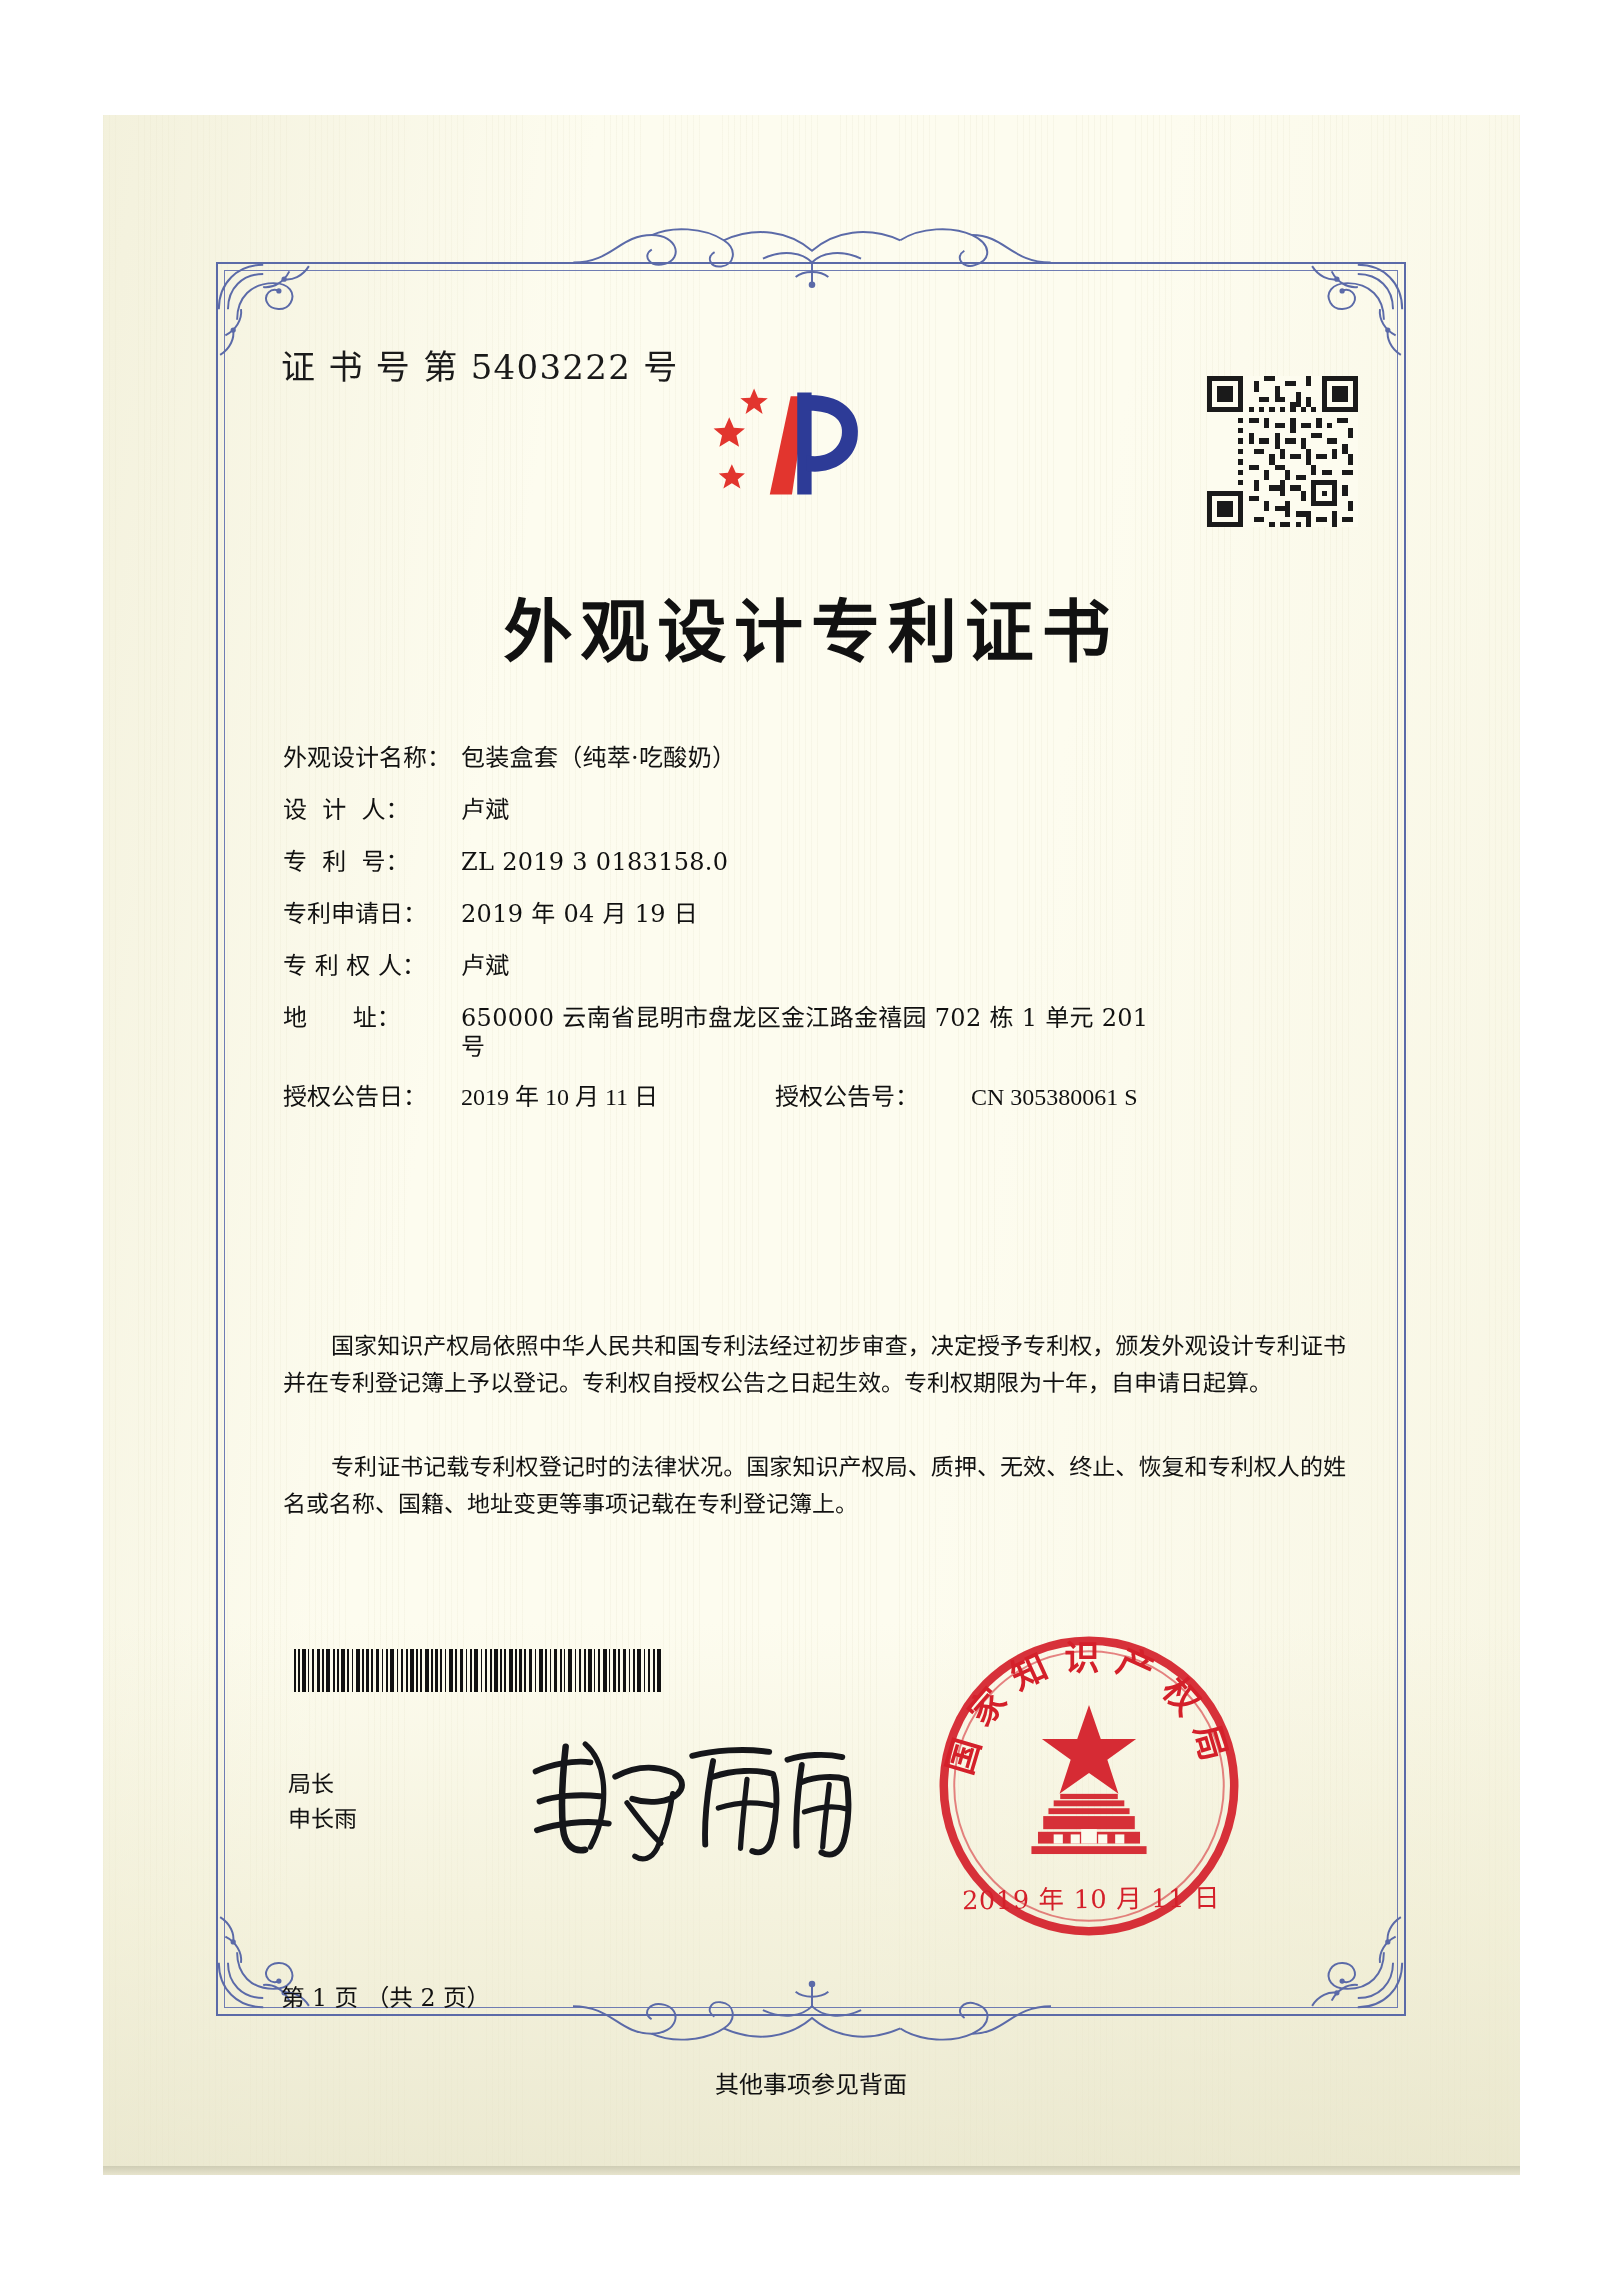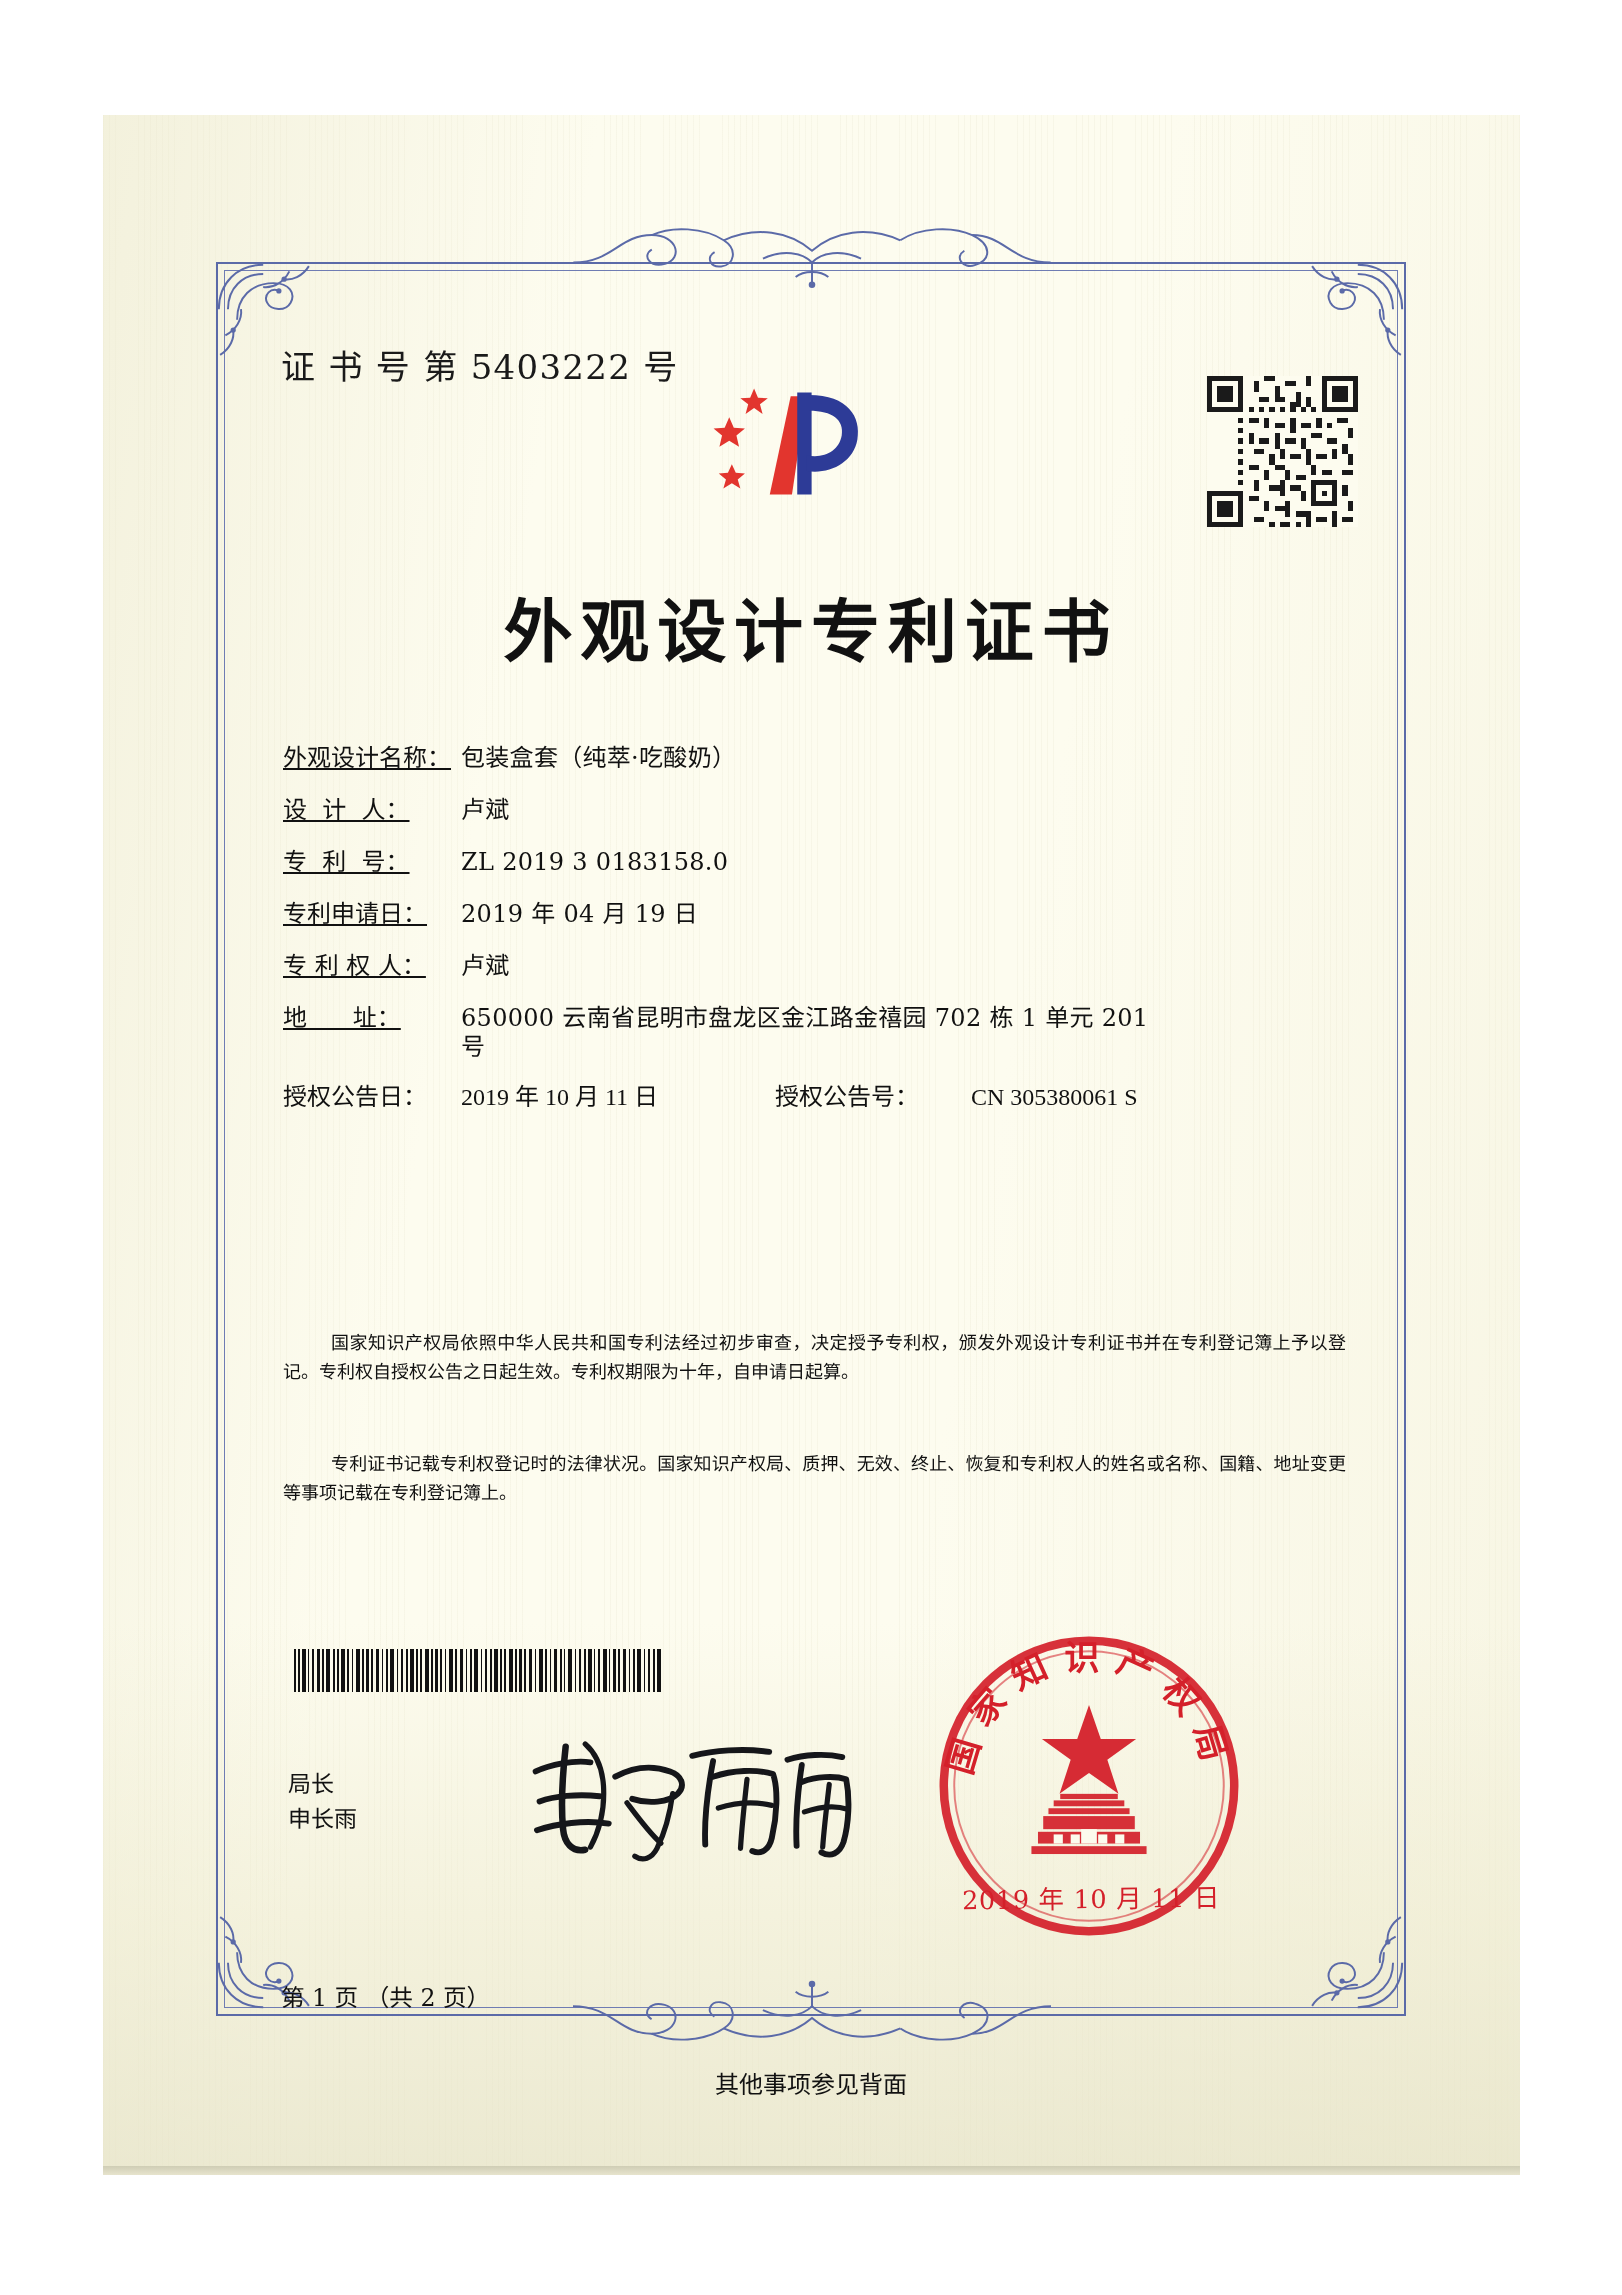--- a/index.html
+++ b/index.html
@@ -151,21 +151,20 @@
   .field-row {
     display: flex;
     align-items: flex-start;
     margin-bottom: 28px;
   }
   .fl {
     width: 178px;
     flex: 0 0 178px;
     white-space: pre;
     font-family: "DejaVu Serif", "Liberation Serif", serif;
-    text-decoration: underline;
   }
   .fv {
     flex: 1 1 auto;
     font-family: "DejaVu Serif", "Liberation Serif", serif;
     letter-spacing: 0.3px;
   }
   .fv2 { margin-left: 178px; }
 
   .pubrow {
     display: flex;
@@ -174,21 +173,21 @@
   }
   .pub-l { width: 178px; flex: 0 0 178px; white-space: pre; }
   .pub-v { width: 314px; flex: 0 0 314px; }
   .pub-l2 { width: 196px; flex: 0 0 196px; white-space: pre; }
   .pub-v2 { flex: 1 1 auto; }
 
   .para {
     position: absolute;
     left: 283px;
     width: 1063px;
-    font-size: 18px;
+    font-size: 23px;
     line-height: 1.62;
     color: #111;
     text-align: justify;
     font-family: "DejaVu Serif", "Liberation Serif", serif;
   }
   .p1 { top: 1328px; }
   .p2 { top: 1449px; }
   .indent { text-indent: 48px; display: block; }
 
   

